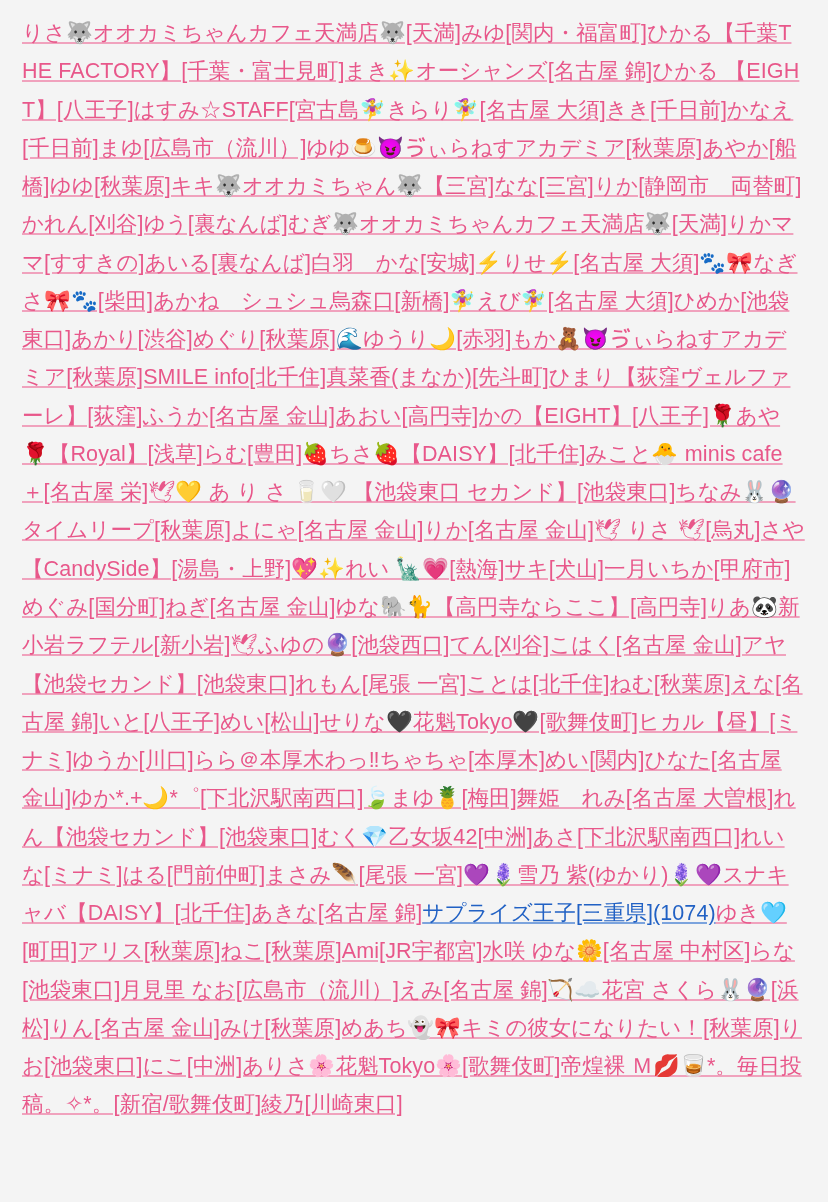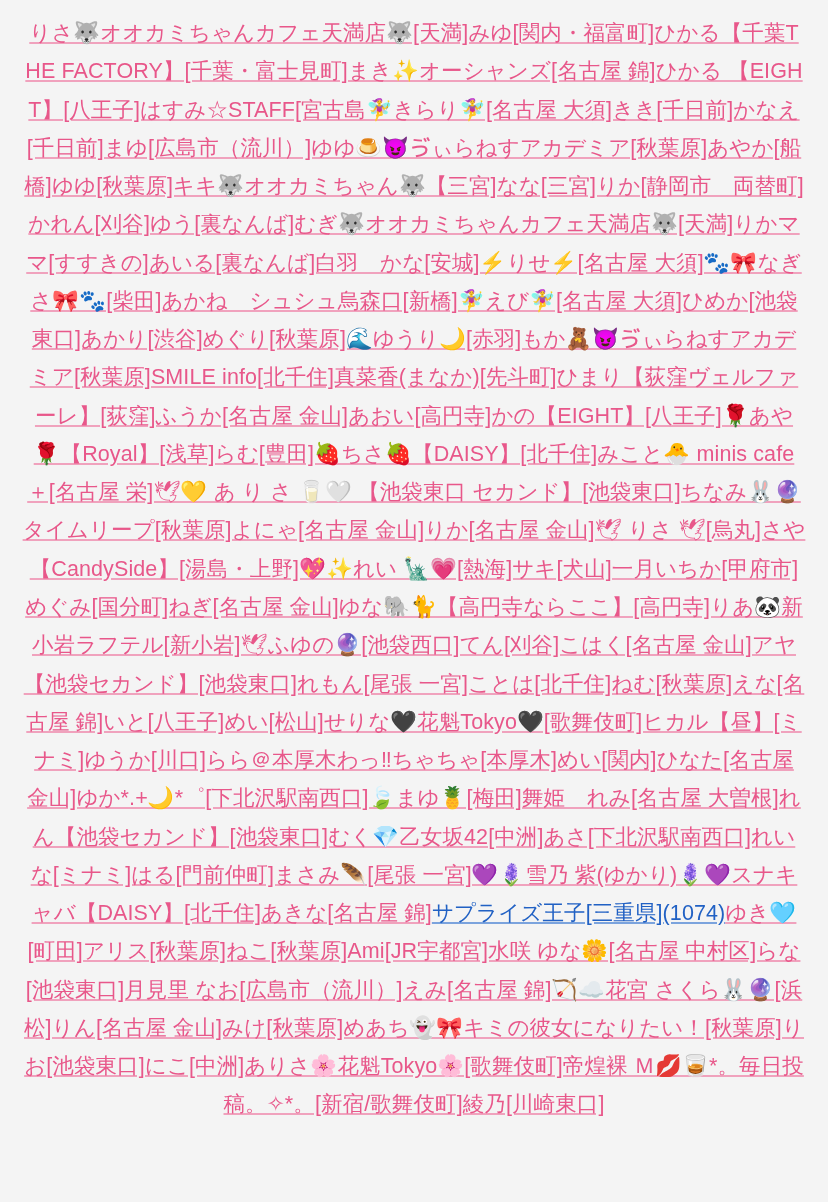--- a/index.html
+++ b/index.html
@@ -11,21 +11,20 @@
     width: 828px;
     min-height: 1202px;
     font-family: "Liberation Sans", sans-serif;
   }
   .page {
     width: 828px;
     min-height: 1202px;
     box-sizing: border-box;
     padding: 14px 22px 10px 22px;
     background: #f4f4f4;
-    text-align: center;
   }
   .link-blob {
     font-size: 21.5px;
     line-height: 1.78;
     color: #e8578a;
     text-decoration: underline;
     text-decoration-color: #f0a2bd;
     text-underline-offset: 2px;
     word-break: break-all;
     letter-spacing: 0.1px;

